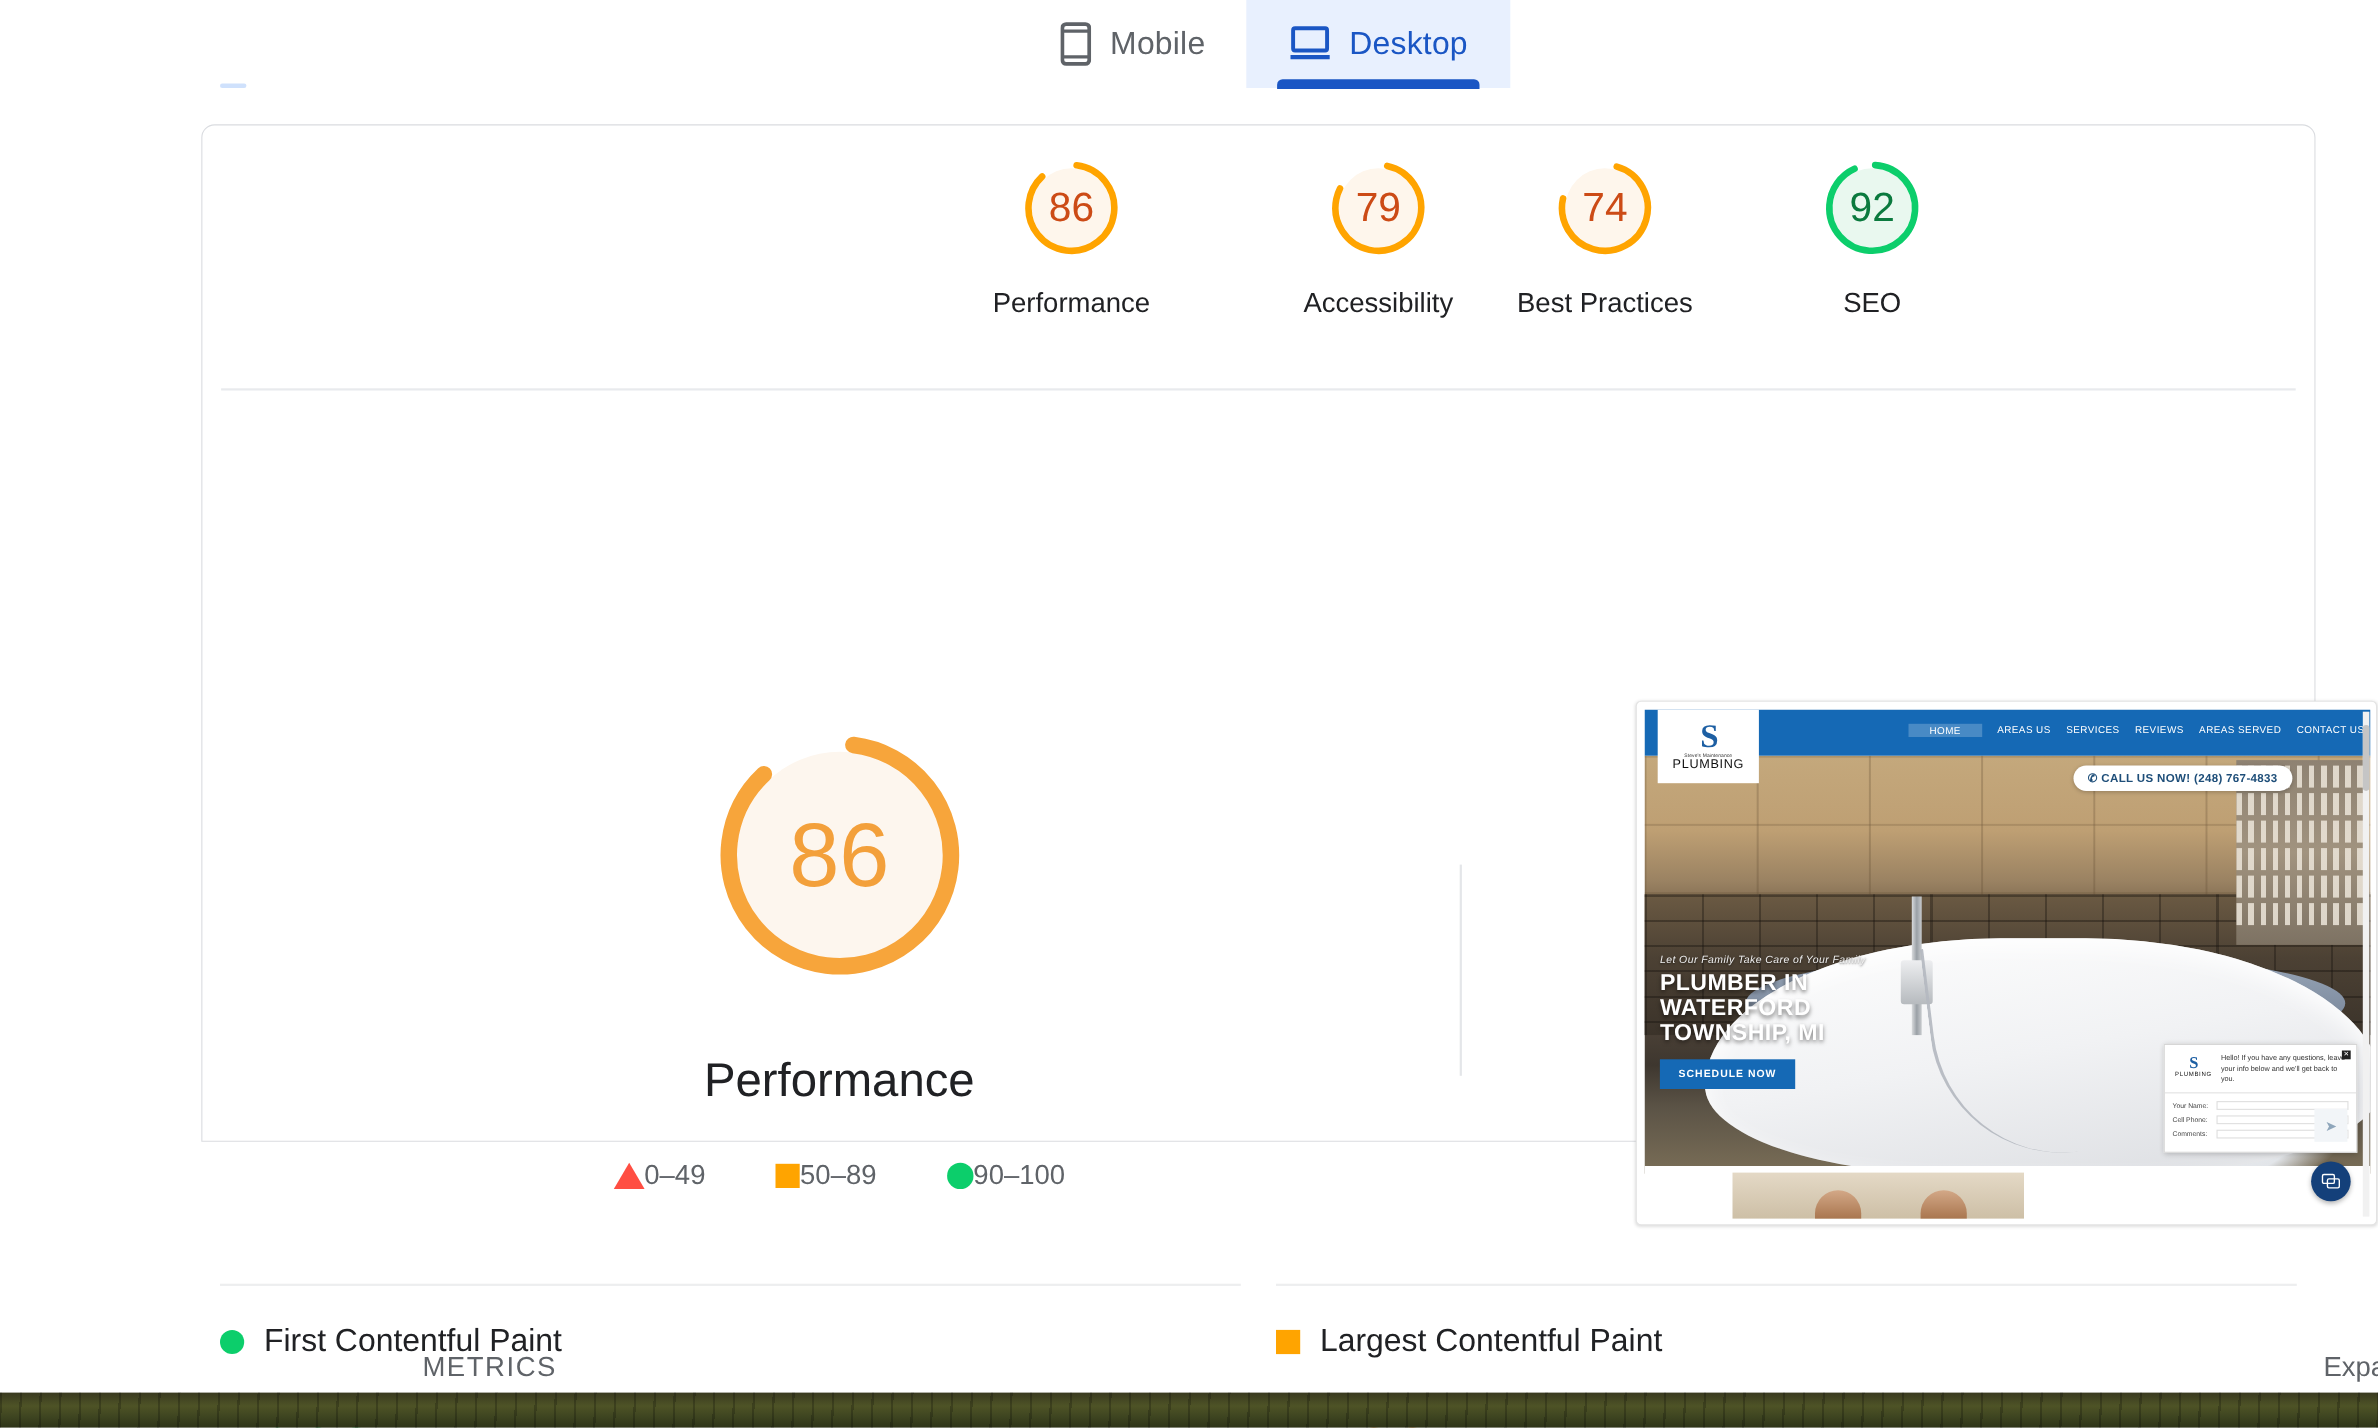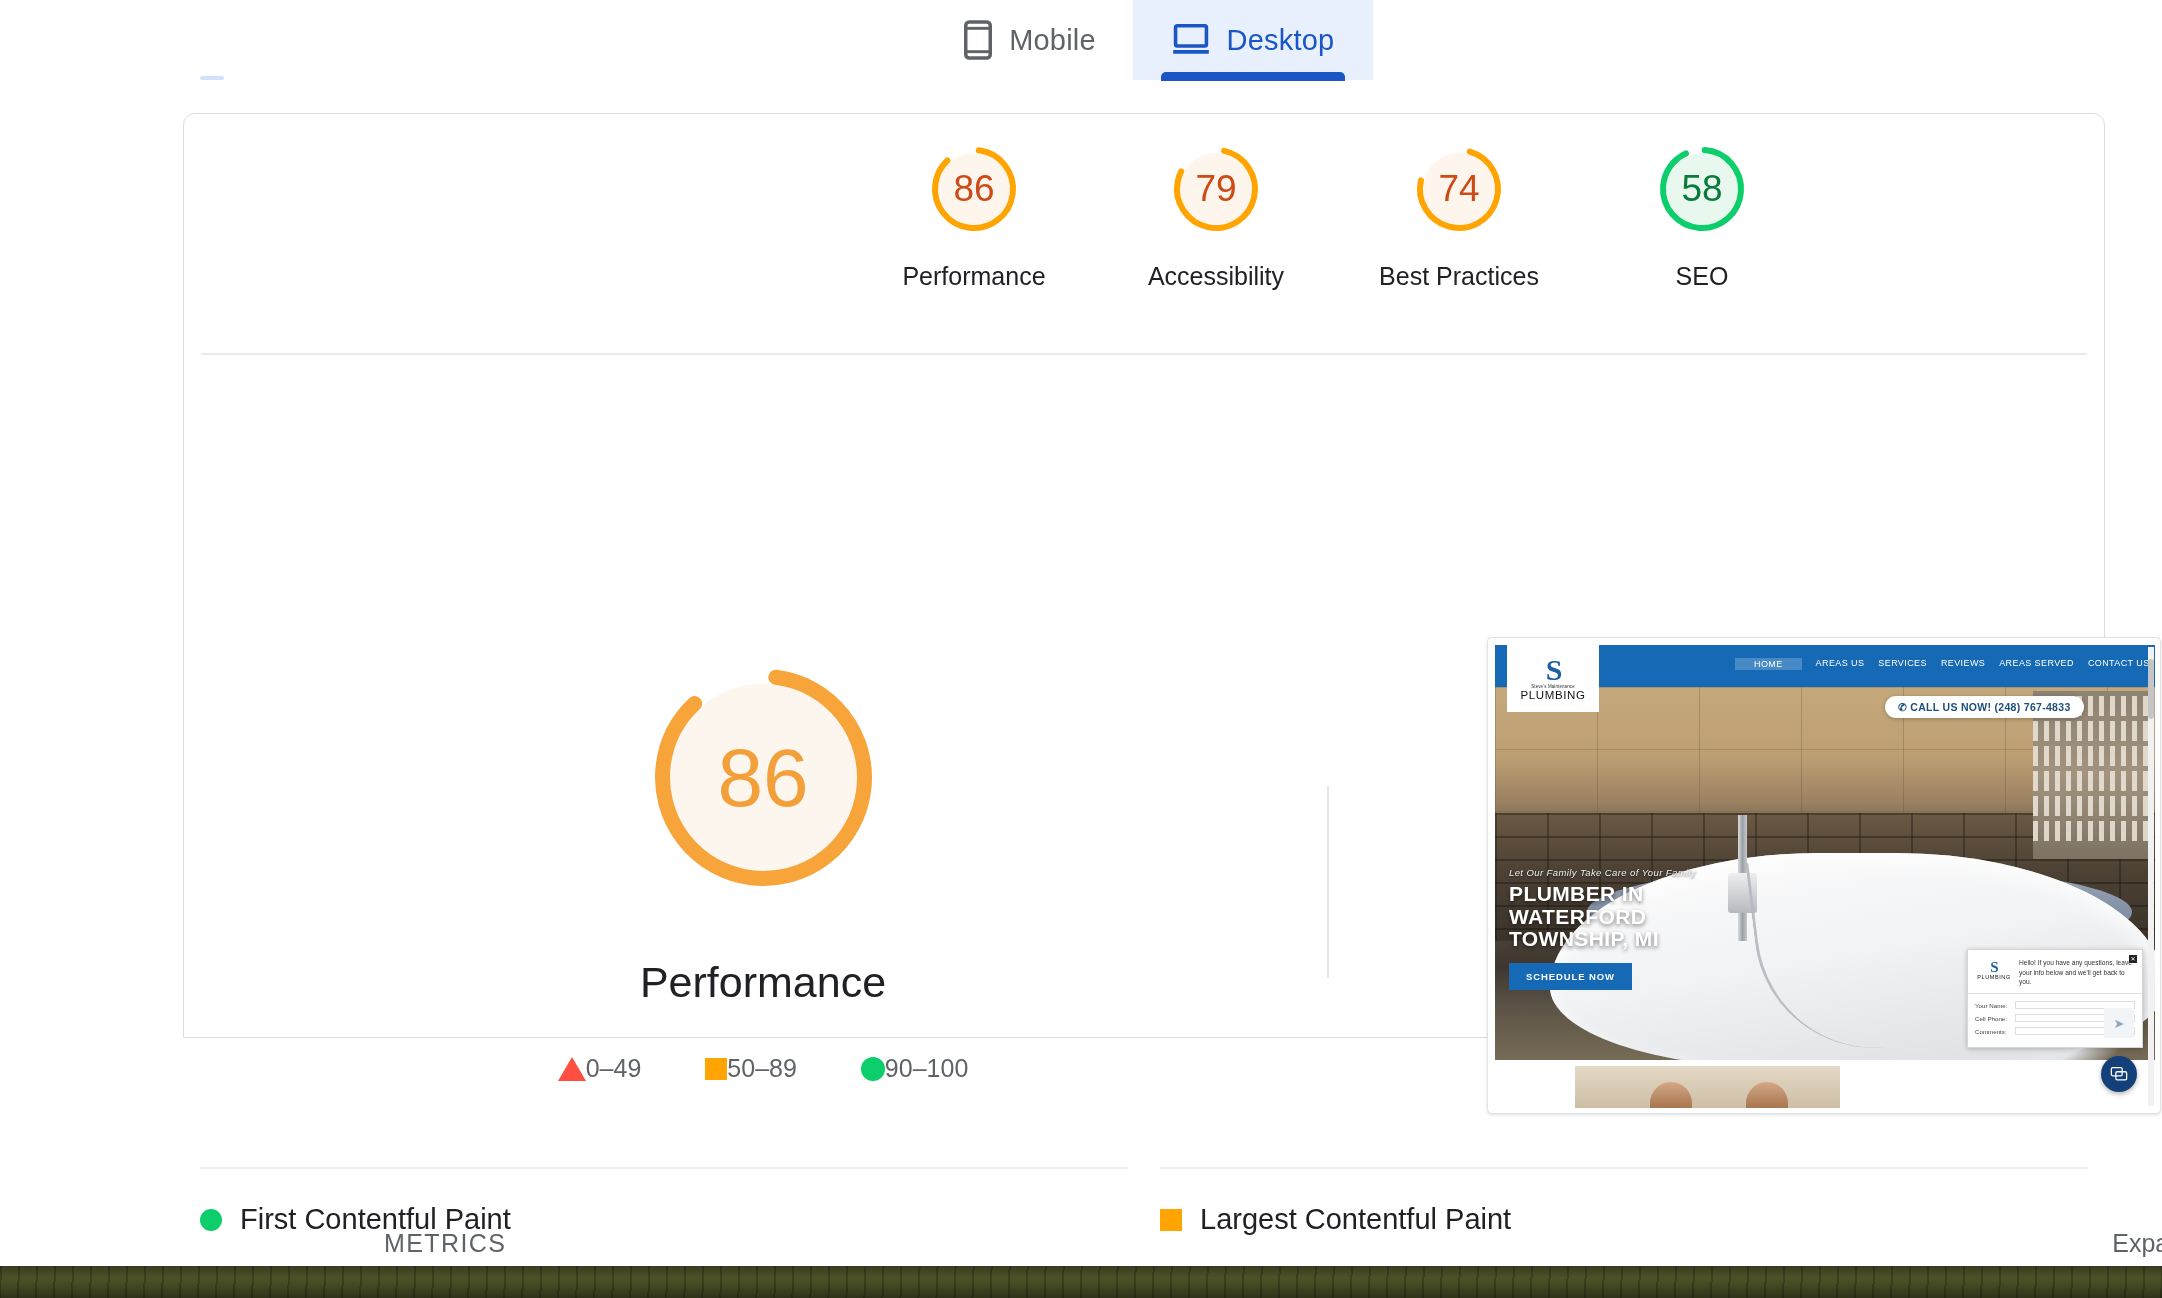--- a/index.html
+++ b/index.html
@@ -47,21 +47,21 @@
   }
 
   
   .gauges {
     position: absolute; left: 0; top: 0; width: 100%; height: 240px;
   }
   .gauge-item {
     position: absolute; top: 28px; width: 200px;
     display: flex; flex-direction: column; align-items: center;
   }
-  .g0 { left: 690px; } .g1 { left: 932px; text-align: center; } .g2 { left: 1175px; } .g3 { left: 1418px; }
+  .g0 { left: 690px; } .g1 { left: 969px; text-align: center; } .g2 { left: 1175px; } .g3 { left: 1418px; }
   .ring { position: relative; width: 94px; height: 94px; }
   .ring svg { display: block; }
   .ring-val {
     position: absolute; left: 0; top: 0; width: 94px; height: 94px;
     display: flex; align-items: center; justify-content: center;
     font-size: 37px;
   }
   .gauge-name {
     margin-top: 26px; font-size: 25px; color: #202124; white-space: nowrap;
   }
@@ -388,21 +388,21 @@
         </div>
         <div class="gauge-name">Best Practices</div>
       </div>
 
       <div class="gauge-item g3">
         <div class="ring">
           <svg width="94" height="94" viewBox="0 0 94 94">
             <circle cx="47" cy="47" r="36" fill="#E9F8EF"></circle>
             <circle cx="47" cy="47" r="39" fill="none" stroke="#0CCE6B" stroke-width="6" stroke-linecap="round" stroke-dasharray="225.4 245" transform="rotate(-86 47 47)"></circle>
           </svg>
-          <div class="ring-val" style="color:#0B7A3E">58</div>
+          <div class="ring-val" style="color:#0B7A3E">92</div>
         </div>
         <div class="gauge-name">SEO</div>
       </div>
     </div>
 
     <div class="divider-h"></div>
 
     <div class="left-col">
       <div class="big-gauge-wrap">
         <div class="big-ring">

